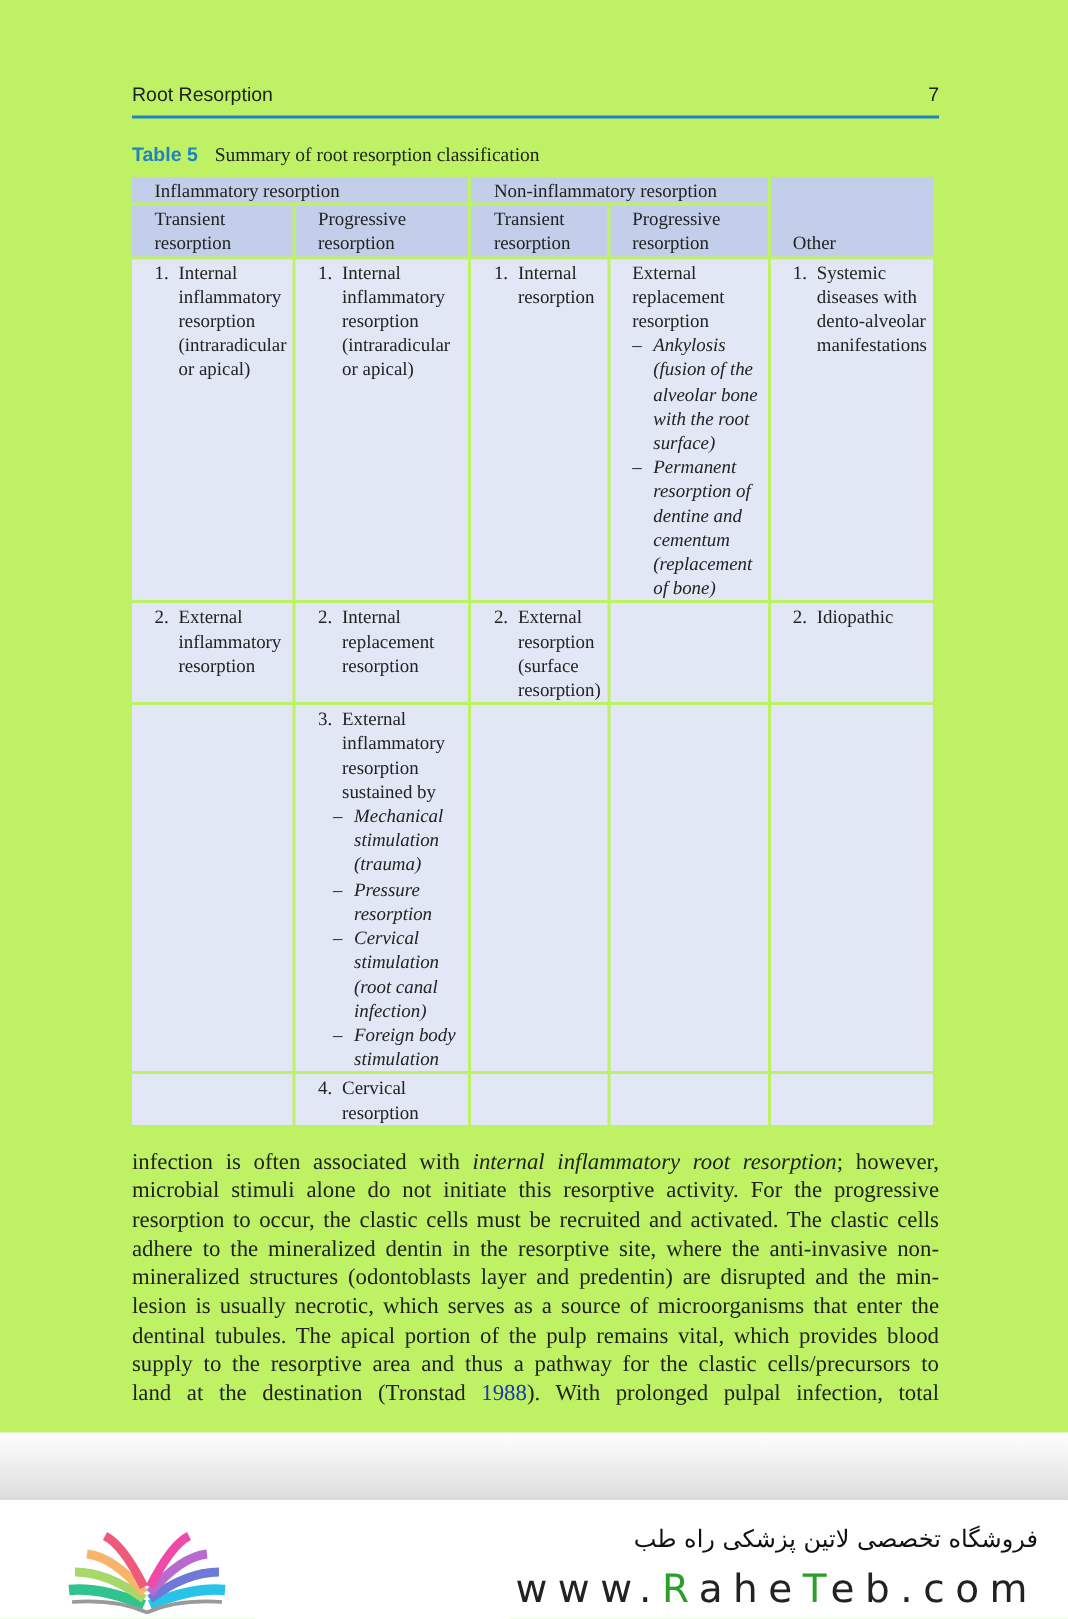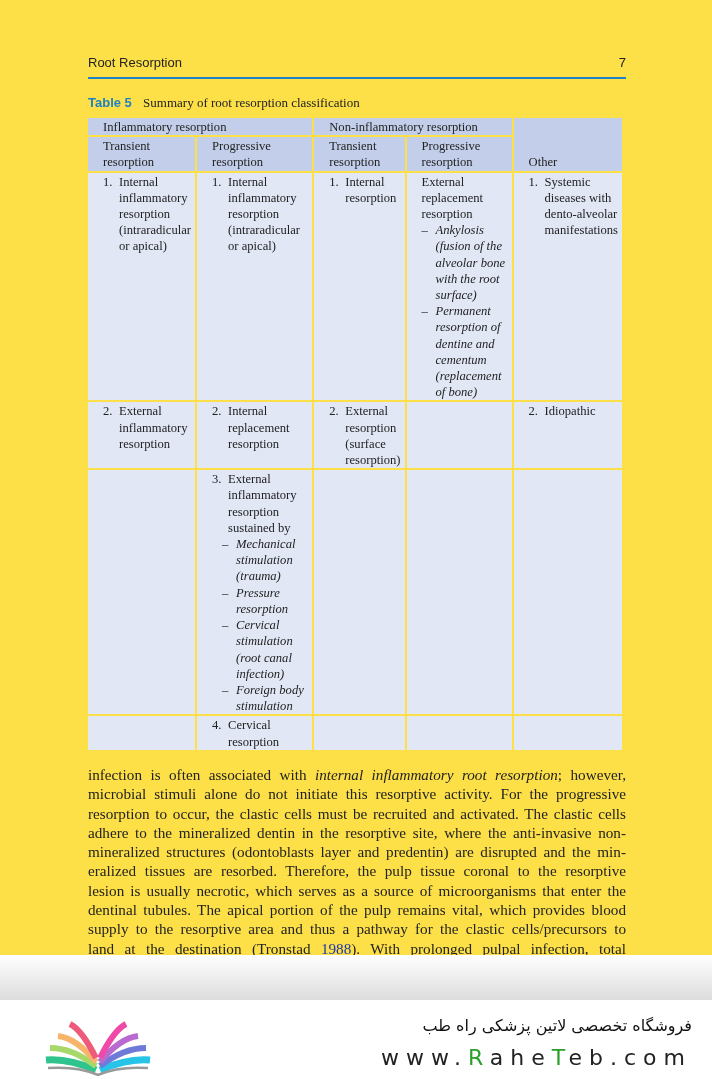--- a/index.html
+++ b/index.html
@@ -1,20 +1,20 @@
 <!DOCTYPE html>
 <html><head>
 <meta charset="utf-8">
 <style>
   html, body { margin: 0; padding: 0; }
   body {
     width: 712px; height: 1079px; position: relative; overflow: hidden;
     background: #ffffff; font-family: "Liberation Serif", serif; color: #222;
   }
-  .page { position: absolute; left: 0; top: 0; width: 712px; height: 1000px; background: #fde047; }
+  .page { position: absolute; left: 0; top: 0; width: 712px; height: 1000px; background: #bef264; }
   .running-head {
     position: absolute; left: 88px; top: 55px; width: 538px; height: 18px;
     font-family: "Liberation Sans", sans-serif; font-size: 13px; color: #222;
   }
   .running-head .title { position: absolute; left: 0; top: 0; }
   .running-head .pnum { position: absolute; right: 0; top: 0; }
   .head-rule { position: absolute; left: 88px; top: 77px; width: 538px; height: 2px; background: #1f82c4; }
 
   .caption { position: absolute; left: 88px; top: 95px; font-size: 13px; color: #222; }
   .caption .lbl { font-family: "Liberation Sans", sans-serif; font-weight: bold; color: #1f82c4; margin-right: 8px; font-size: 13px; }
@@ -47,21 +47,21 @@
     background: linear-gradient(#ffffff, #dcdcdc);
   }
   .banner { position: absolute; left: 0; top: 1000px; width: 712px; height: 79px; background: #fff; text-align: right; }
   .logo { position: absolute; left: 38px; top: 8px; width: 120px; height: 68px; }
   .shop-fa {
     position: absolute; right: 20px; top: 16px; direction: rtl;
     font-family: "DejaVu Sans", sans-serif; font-size: 16px; color: #111;
   }
   .shop-url {
     position: absolute; right: 20px; top: 45px; letter-spacing: 7px;
-    font-family: "DejaVu Sans", sans-serif; font-size: 22px; color: #222;
+    font-family: "DejaVu Sans", sans-serif; font-size: 26px; color: #222;
   }
   .shop-url .g { color: #2aa02a; }
 </style>
 </head>
 <body>
 
 <div class="page">
   <div class="running-head">
     <span class="title">Root Resorption</span>
     <span class="pnum">7</span>
@@ -205,21 +205,20 @@
     </tr>
   </tbody>
     </table>
 
   <div class="body-text">
     <span class="line"><span>infection is often associated with </span><em>internal inflammatory root resorption</em><span>; however,</span></span>
     <span class="line">microbial stimuli alone do not initiate this resorptive activity. For the progressive</span>
     <span class="line">resorption to occur, the clastic cells must be recruited and activated. The clastic cells</span>
     <span class="line">adhere to the mineralized dentin in the resorptive site, where the anti-invasive non-</span>
     <span class="line">mineralized structures (odontoblasts layer and predentin) are disrupted and the min-</span>
-    <span class="line">eralized tissues are resorbed. Therefore, the pulp tissue coronal to the resorptive</span>
     <span class="line">lesion is usually necrotic, which serves as a source of microorganisms that enter the</span>
     <span class="line">dentinal tubules. The apical portion of the pulp remains vital, which provides blood</span>
     <span class="line">supply to the resorptive area and thus a pathway for the clastic cells/precursors to</span>
     <span class="line"><span>land at the destination (Tronstad </span><a class="ref">1988</a><span>). With prolonged pulpal infection, total</span></span>
   </div>
 </div>
 
 <div class="fade"></div>
 
 <div class="banner">

